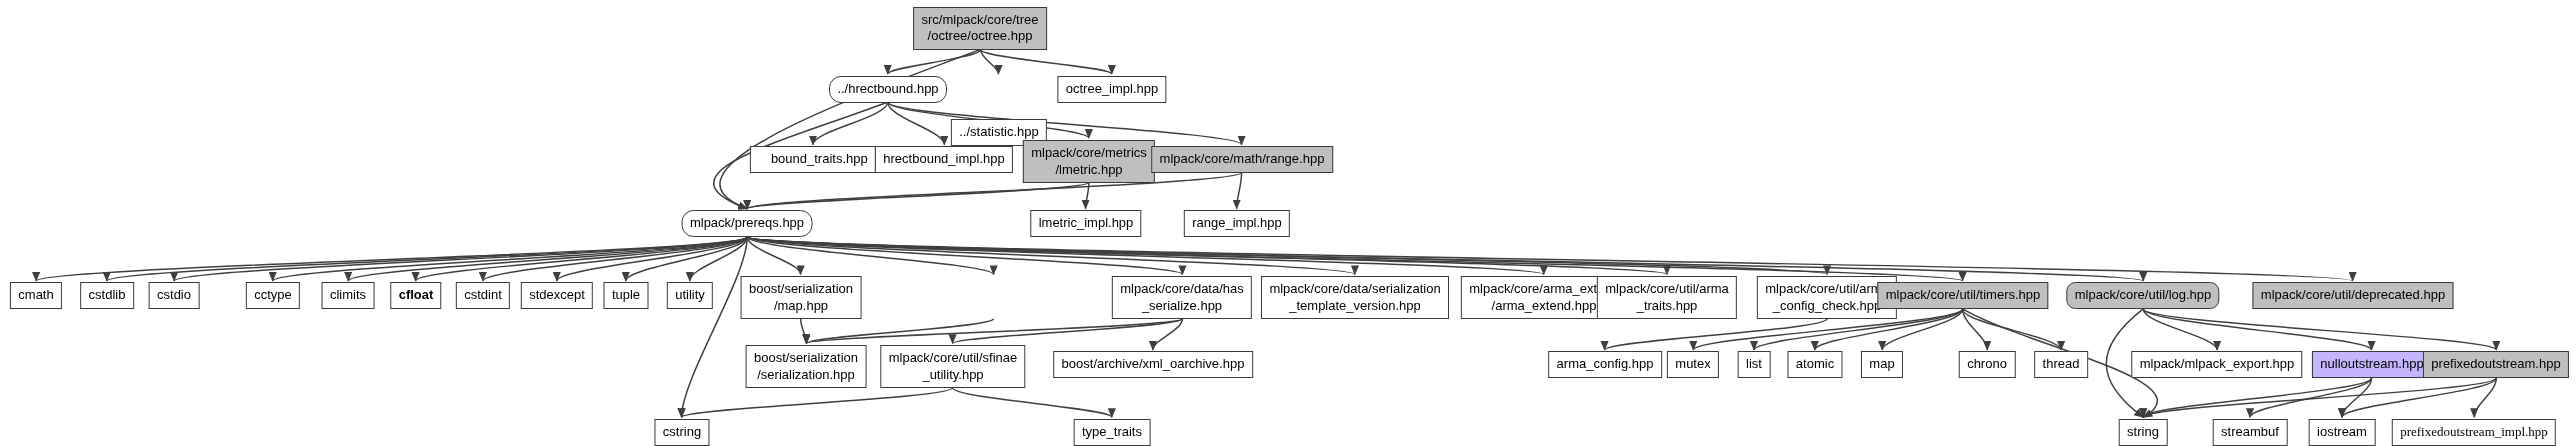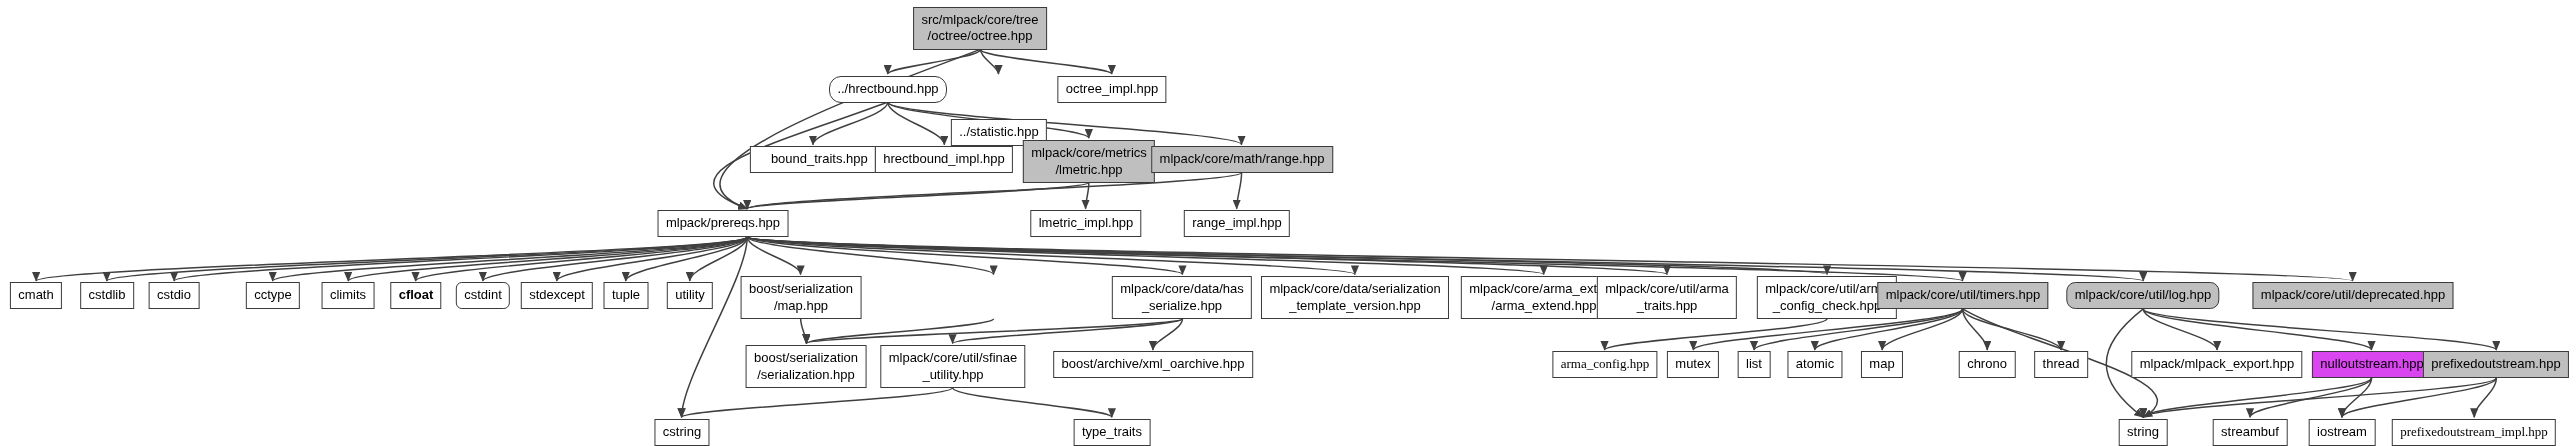--- a/index.html
+++ b/index.html
@@ -108,30 +108,30 @@
 <div class="node highlight" style="left: 980px; top: 6.6px; border-color: rgb(58, 58, 58); background: rgb(191, 191, 191);">src/mlpack/core/tree
 /octree/octree.hpp</div>
     <div class="node" style="left: 888px; top: 76px; border-color: rgb(58, 58, 58); border-radius: 12px;">../hrectbound.hpp</div>
     <div class="node" style="left: 999px; top: 76px; border-color: rgb(58, 58, 58); margin-top: 43px;">../statistic.hpp</div>
     <div class="node" style="left: 1112px; top: 76px; border-color: rgb(58, 58, 58);">octree_impl.hpp</div>
     <div class="node" style="left: 813px; top: 146px; border-color: rgb(58, 58, 58); padding-left: 20px;">bound_traits.hpp</div>
     <div class="node" style="left: 944px; top: 146px; border-color: rgb(58, 58, 58);">hrectbound_impl.hpp</div>
     <div class="node highlight" style="left: 1089px; top: 140px; border-color: rgb(58, 58, 58); background: rgb(191, 191, 191);">mlpack/core/metrics
 /lmetric.hpp</div>
     <div class="node highlight" style="left: 1242px; top: 146px; border-color: rgb(58, 58, 58); background: rgb(191, 191, 191);">mlpack/core/math/range.hpp</div>
-    <div class="node" style="left: 723px; top: 210px; border-color: rgb(58, 58, 58);">mlpack/prereqs.hpp</div>
+    <div class="node" style="left: 747px; top: 210px; border-color: rgb(58, 58, 58); border-radius: 12px;">mlpack/prereqs.hpp</div>
     <div class="node" style="left: 1086px; top: 210px; border-color: rgb(58, 58, 58);">lmetric_impl.hpp</div>
     <div class="node" style="left: 1237px; top: 210px; border-color: rgb(58, 58, 58);">range_impl.hpp</div>
     <div class="node" style="left: 36px; top: 282px; border-color: rgb(58, 58, 58);">cmath</div>
     <div class="node" style="left: 107px; top: 282px; border-color: rgb(58, 58, 58);">cstdlib</div>
     <div class="node" style="left: 174px; top: 282px; border-color: rgb(58, 58, 58);">cstdio</div>
     <div class="node" style="left: 273px; top: 282px; border-color: rgb(58, 58, 58);">cctype</div>
     <div class="node" style="left: 348px; top: 282px; border-color: rgb(58, 58, 58);">climits</div>
     <div class="node" style="left: 416px; top: 282px; border-color: rgb(58, 58, 58); font-weight: bold;">cfloat</div>
-    <div class="node" style="left: 483px; top: 282px; border-color: rgb(58, 58, 58); border-radius: 6px;">cstdint</div>
+    <div class="node" style="left: 483px; top: 282px; border-color: rgb(58, 58, 58);">cstdint</div>
     <div class="node" style="left: 557px; top: 282px; border-color: rgb(58, 58, 58);">stdexcept</div>
     <div class="node" style="left: 626px; top: 282px; border-color: rgb(58, 58, 58);">tuple</div>
     <div class="node" style="left: 690px; top: 282px; border-color: rgb(58, 58, 58);">utility</div>
     <div class="node" style="left: 801px; top: 276px; border-color: rgb(58, 58, 58);">boost/serialization
 /map.hpp</div>
     <div class="node" style="left: 1182px; top: 276px; border-color: rgb(58, 58, 58);">mlpack/core/data/has
 _serialize.hpp</div>
     <div class="node" style="left: 1355px; top: 276px; border-color: rgb(58, 58, 58);">mlpack/core/data/serialization
 _template_version.hpp</div>
     <div class="node" style="left: 1544px; top: 276px; border-color: rgb(58, 58, 58);">mlpack/core/arma_extend
@@ -141,29 +141,29 @@
     <div class="node" style="left: 1827px; top: 276px; border-color: rgb(58, 58, 58);">mlpack/core/util/arma
 _config_check.hpp</div>
     <div class="node highlight" style="left: 1963px; top: 282px; border-color: rgb(58, 58, 58); background: rgb(191, 191, 191);">mlpack/core/util/timers.hpp</div>
     <div class="node highlight" style="left: 2143px; top: 282px; border-color: rgb(58, 58, 58); background: rgb(191, 191, 191); border-radius: 9px;">mlpack/core/util/log.hpp</div>
     <div class="node highlight" style="left: 2353px; top: 282px; border-color: rgb(58, 58, 58); background: rgb(191, 191, 191);">mlpack/core/util/deprecated.hpp</div>
     <div class="node" style="left: 806px; top: 345px; border-color: rgb(58, 58, 58);">boost/serialization
 /serialization.hpp</div>
     <div class="node" style="left: 953px; top: 345px; border-color: rgb(58, 58, 58);">mlpack/core/util/sfinae
 _utility.hpp</div>
     <div class="node" style="left: 1153px; top: 351px; border-color: rgb(58, 58, 58);">boost/archive/xml_oarchive.hpp</div>
-    <div class="node" style="left: 1605px; top: 351px; border-color: rgb(58, 58, 58); font-family: Liberation Serif, serif;">arma_config.hpp</div>
+    <div class="node" style="left: 1605px; top: 351px; border-color: rgb(58, 58, 58);">arma_config.hpp</div>
     <div class="node" style="left: 1693px; top: 351px; border-color: rgb(58, 58, 58);">mutex</div>
     <div class="node" style="left: 1754px; top: 351px; border-color: rgb(58, 58, 58);">list</div>
     <div class="node" style="left: 1815px; top: 351px; border-color: rgb(58, 58, 58);">atomic</div>
     <div class="node" style="left: 1882px; top: 351px; border-color: rgb(58, 58, 58);">map</div>
     <div class="node" style="left: 1987px; top: 351px; border-color: rgb(58, 58, 58);">chrono</div>
     <div class="node" style="left: 2061px; top: 351px; border-color: rgb(58, 58, 58);">thread</div>
     <div class="node" style="left: 2217px; top: 351px; border-color: rgb(58, 58, 58);">mlpack/mlpack_export.hpp</div>
-    <div class="node highlight" style="left: 2372px; top: 351px; border-color: rgb(58, 58, 58); background: #d946ef;">nulloutstream.hpp</div>
+    <div class="node highlight" style="left: 2372px; top: 351px; border-color: rgb(58, 58, 58); background: #c4b5fd;">nulloutstream.hpp</div>
     <div class="node highlight" style="left: 2496px; top: 351px; border-color: rgb(58, 58, 58); background: rgb(191, 191, 191);">prefixedoutstream.hpp</div>
     <div class="node" style="left: 682px; top: 419px; border-color: rgb(58, 58, 58);">cstring</div>
     <div class="node" style="left: 1112px; top: 419px; border-color: rgb(58, 58, 58);">type_traits</div>
     <div class="node" style="left: 2143px; top: 419px; border-color: rgb(58, 58, 58);">string</div>
     <div class="node" style="left: 2250px; top: 419px; border-color: rgb(58, 58, 58);">streambuf</div>
     <div class="node" style="left: 2342px; top: 419px; border-color: rgb(58, 58, 58);">iostream</div>
     <div class="node" style="left: 2474px; top: 419px; border-color: rgb(58, 58, 58); font-family: Liberation Serif, serif;">prefixedoutstream_impl.hpp</div>
   </div>
 
 

